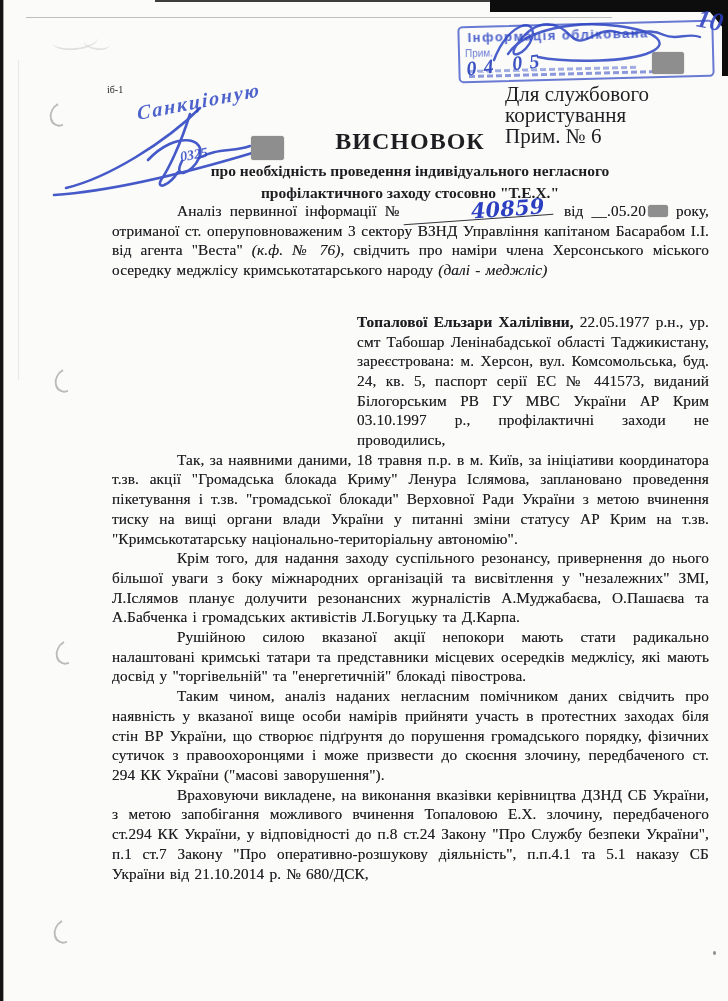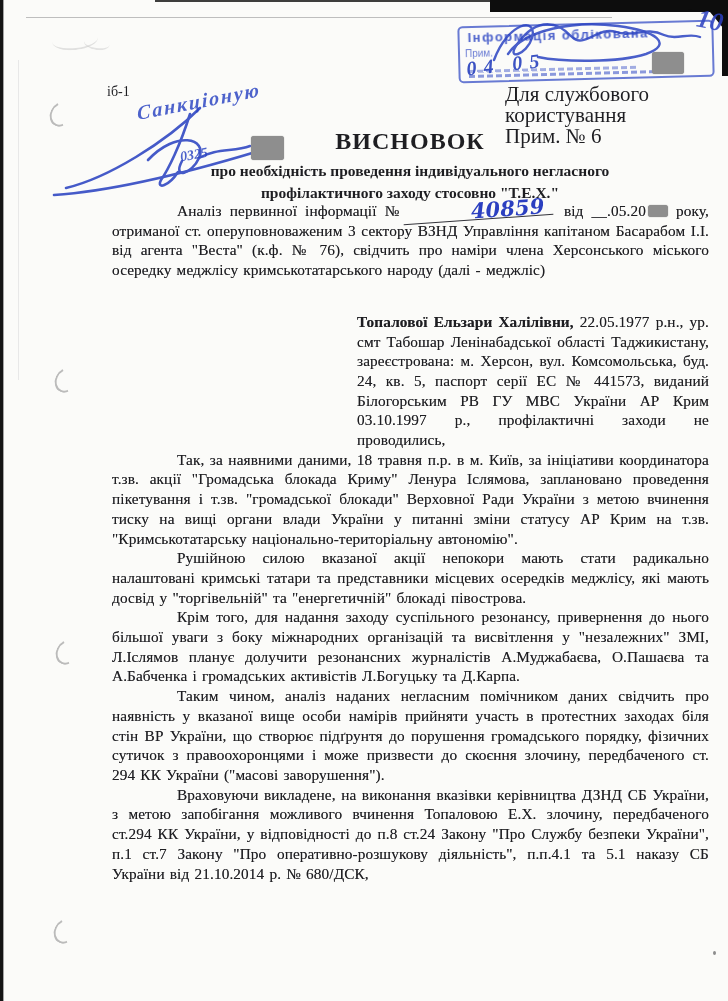--- a/index.html
+++ b/index.html
@@ -24,21 +24,21 @@
     border-radius:50%;transform:rotate(8deg);opacity:.5;}
   .punch{position:absolute;width:17px;height:21px;border:2px solid #9a9a9a;
     border-top-color:transparent;border-right-color:transparent;border-radius:50%;
     transform:rotate(24deg);opacity:.65;}
   .faint-vline{position:absolute;left:18px;top:60px;width:1px;height:320px;background:#dcdcdc;opacity:.6;}
   
   .redaction{background:#8e8e8e;border-radius:3px;box-shadow:0 0 1px #777;}
   .redaction.abs{position:absolute;}
   .redaction.inline{display:inline-block;width:20px;height:12px;vertical-align:-1px;margin-left:2px;}
   
-  .form-code{position:absolute;left:107px;top:84px;font-size:14px;}
+  .form-code{position:absolute;left:107px;top:84px;font-size:10px;}
   .class-block{position:absolute;left:505px;top:84px;width:220px;font-size:21px;line-height:21px;}
   
   .stamp{position:absolute;left:458px;top:23px;width:252px;height:53px;
     border:2.5px solid rgba(47,72,196,.72);border-radius:5px;transform:rotate(-1.5deg);
     color:#2f48c4;overflow:hidden;}
   .stamp-l1{position:absolute;left:8px;top:2px;width:238px;font-family:"Liberation Sans",sans-serif;
     font-size:13px;font-weight:bold;letter-spacing:1.5px;opacity:.85;filter:blur(.3px);white-space:nowrap;}
   .stamp-l2{position:absolute;left:5px;top:20px;font-family:"Liberation Sans",sans-serif;
     font-size:10px;opacity:.7;filter:blur(.4px);}
   .stamp-micro{position:absolute;left:8px;bottom:3px;width:200px;height:3px;
@@ -57,21 +57,21 @@
   .title-wrap{position:absolute;left:112px;top:128px;width:596px;text-align:center;}
   .title-main{font-size:24px;font-weight:bold;letter-spacing:1px;margin:0 0 5px 0;}
   .title-sub{font-size:15.5px;font-weight:bold;line-height:22px;margin:0;font-family:Liberation Serif, serif;}
   
   .doc-text{position:absolute;left:112px;top:201px;width:597px;
     font-size:15.3px;line-height:19.7px;text-align:justify;word-spacing:1.2px;letter-spacing:.1px;
     text-shadow:0 0 .4px rgba(20,20,25,.55);}
   .para{margin:0;}
   .para.indent{text-indent:65px;}
   .para.block-quote{margin-left:245px;margin-top:32px;}
-  .it{}
+  .it{font-style:italic;}
   .hand-number{display:inline-block;font-family:"DejaVu Serif",serif;font-style:italic;font-weight:bold;
     color:#2b3fc0;font-size:21px;line-height:14px;transform:rotate(-4deg);
     border-bottom:1.4px solid #33333a;padding:0 8px 1px 3px;margin:0 3px 0 1px;vertical-align:-2px;
     text-shadow:none;}
 </style>
 </head>
 <body>
 
 <div class="page">
 
@@ -133,19 +133,19 @@
     <p class="title-sub">про необхідність проведення індивідуального негласного</p>
     <p class="title-sub">профілактичного заходу стосовно "Т.Е.Х."</p>
   </div>
 
   <div class="doc-text">
     <p class="para indent"><span>Аналіз первинної інформації №</span><span class="hand-number">40859</span><span> від __.05.20</span><span class="redaction inline"></span><span> року, отриманої ст. оперуповноваженим 3 сектору ВЗНД Управління капітаном Басарабом І.І. від агента "Веста" </span><span class="it">(к.ф. № 76)</span><span>, свідчить про наміри члена Херсонського міського осередку меджлісу кримськотатарського народу </span><span class="it">(далі - меджліс)</span></p>
 
     <p class="para block-quote"><b>Топалової Ельзари Халілівни,</b><span> 22.05.1977 р.н., ур. смт Табошар Ленінабадської області Таджикистану, зареєстрована: м. Херсон, вул. Комсомольська, буд. 24, кв. 5, паспорт серії ЕС № 441573, виданий Білогорським РВ ГУ МВС України АР Крим 03.10.1997 р., профілактичні заходи не проводились,</span></p>
 
     <p class="para indent">Так, за наявними даними, 18 травня п.р. в м. Київ, за ініціативи координатора т.зв. акції "Громадська блокада Криму" Ленура Іслямова, заплановано проведення пікетування і т.зв. "громадської блокади" Верховної Ради України з метою вчинення тиску на вищі органи влади України у питанні зміни статусу АР Крим на т.зв. "Кримськотатарську національно-територіальну автономію".</p>
+    <p class="para indent">Крім того, для надання заходу суспільного резонансу, привернення до нього більшої уваги з боку міжнародних організацій та висвітлення у "незалежних" ЗМІ, Л.Іслямов планує долучити резонансних журналістів А.Муджабаєва, О.Пашаєва та А.Бабченка і громадських активістів Л.Богуцьку та Д.Карпа.</p>
     <p class="para indent">Рушійною силою вказаної акції непокори мають стати радикально налаштовані кримські татари та представники місцевих осередків меджлісу, які мають досвід у "торгівельній" та "енергетичній" блокаді півострова.</p>
-    <p class="para indent">Крім того, для надання заходу суспільного резонансу, привернення до нього більшої уваги з боку міжнародних організацій та висвітлення у "незалежних" ЗМІ, Л.Іслямов планує долучити резонансних журналістів А.Муджабаєва, О.Пашаєва та А.Бабченка і громадських активістів Л.Богуцьку та Д.Карпа.</p>
     <p class="para indent">Таким чином, аналіз наданих негласним помічником даних свідчить про наявність у вказаної вище особи намірів прийняти участь в протестних заходах біля стін ВР України, що створює підґрунтя до порушення громадського порядку, фізичних сутичок з правоохоронцями і може призвести до скоєння злочину, передбаченого ст. 294 КК України ("масові заворушення").</p>
     <p class="para indent">Враховуючи викладене, на виконання вказівки керівництва ДЗНД СБ України, з метою запобігання можливого вчинення Топаловою Е.Х. злочину, передбаченого ст.294 КК України, у відповідності до п.8 ст.24 Закону "Про Службу безпеки України", п.1 ст.7 Закону "Про оперативно-розшукову діяльність", п.п.4.1 та 5.1 наказу СБ України від 21.10.2014 р. № 680/ДСК,</p>
   </div>
 
 </div>
 
 </body></html>

